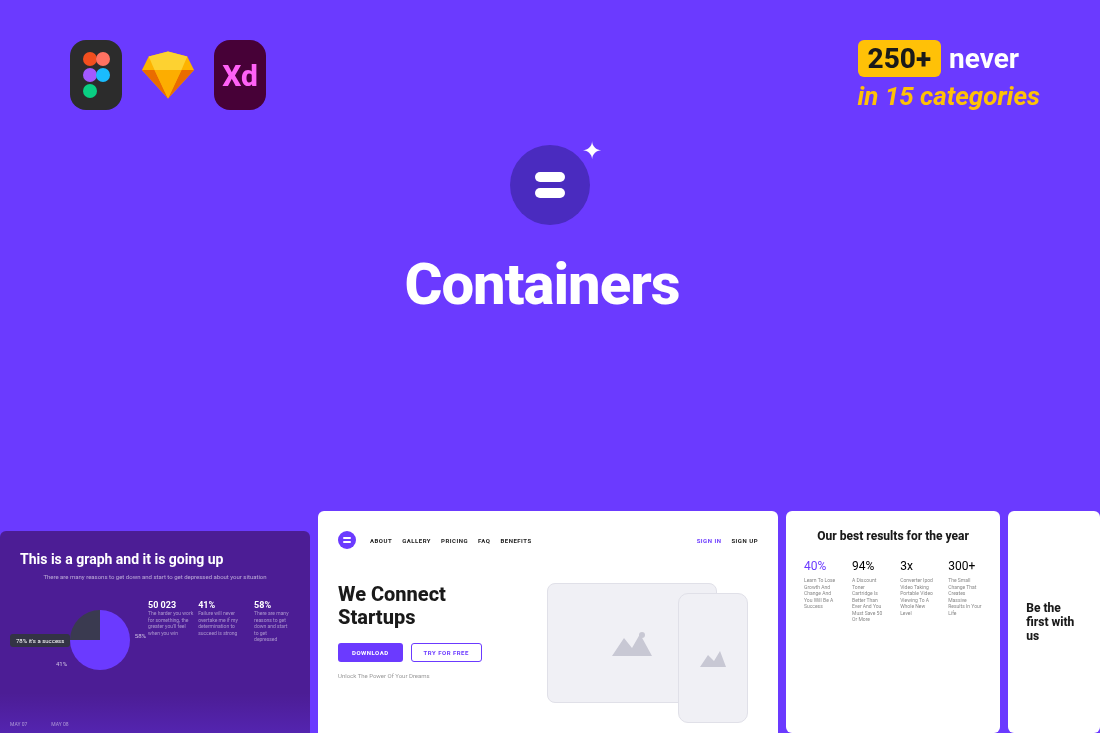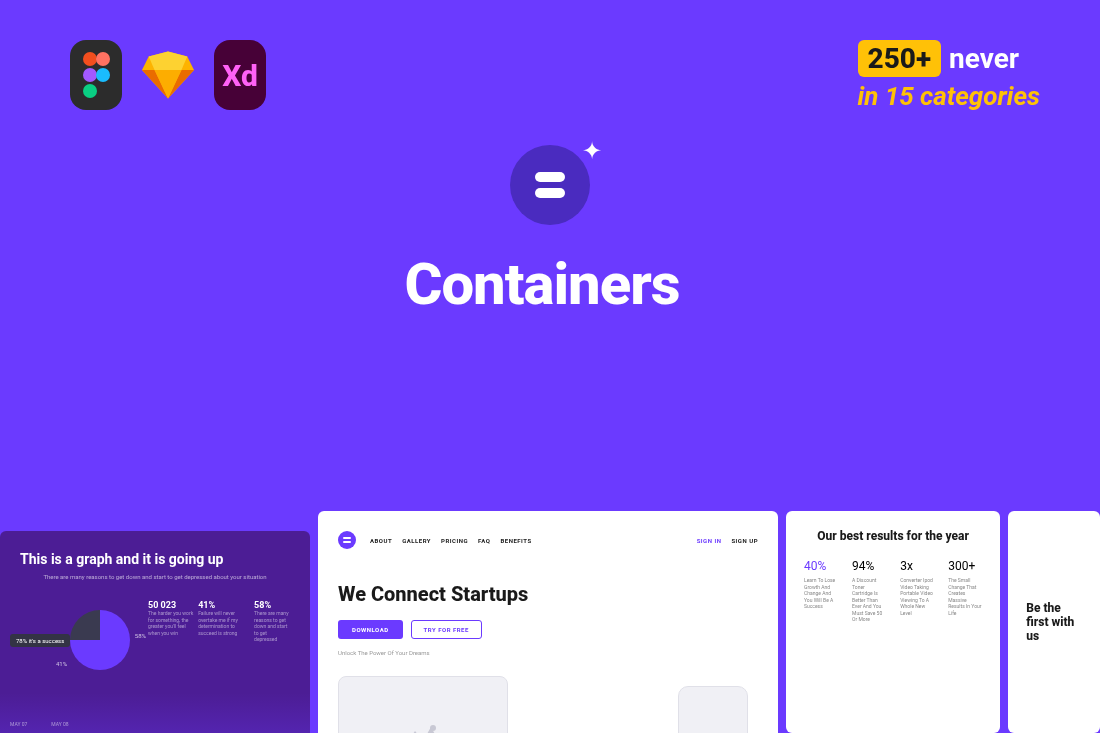--- a/index.html
+++ b/index.html
@@ -52,21 +52,21 @@
 .area-chart { position:absolute; bottom:0; left:0; right:0; height:40px; background:linear-gradient(to top, rgba(107,58,255,.25), transparent); }
 .months { position:absolute; bottom:6px; left:10px; display:flex; gap:24px; font-size:5px; opacity:.5; }
 
 
 .mid-nav { display:flex; align-items:center; gap:14px; font-size:6px; font-weight:700; letter-spacing:.5px; color:#1a1a1a; }
 .mid-logo { width:18px; height:18px; border-radius:50%; background:#6B3AFF; display:flex; align-items:center; justify-content:center; }
 .mid-logo .tiny-bar { width:8px; height:2px; background:#fff; border-radius:1px; margin:1px 0; }
 .mid-nav-items { display:flex; gap:10px; }
 .mid-auth { margin-left:auto; display:flex; gap:10px; }
 .mid-auth span.signin { color:#6B3AFF; }
-.mid-body { display:flex; margin-top:34px; gap:20px;flex-direction:column; }
+.mid-body { display:flex; margin-top:34px; gap:20px; }
 .mid-left { flex:0 0 45%; }
 .mid-headline { font-size:20px; font-weight:800; color:#1a1a1a; line-height:1.15; margin-bottom:14px; }
 .mid-btns { display:flex; gap:8px; margin-bottom:10px; }
 .btn-primary { background:#6B3AFF; color:#fff; font-size:6px; font-weight:700; padding:6px 14px; border-radius:3px; letter-spacing:.5px; }
 .btn-outline { border:1px solid #6B3AFF; color:#6B3AFF; font-size:6px; font-weight:700; padding:5px 12px; border-radius:3px; letter-spacing:.5px; }
 .mid-tag { font-size:6px; color:#999; }
 .mid-right { flex:1; position:relative; }
 .device-frame { position:absolute; background:#F0F0F5; border:1px solid #E0E0E8; border-radius:8px; display:flex; align-items:center; justify-content:center; }
 .device-browser { width:170px; height:120px; top:0; left:0; }
 .device-phone { width:70px; height:130px; top:10px; right:10px; border-radius:10px; }

